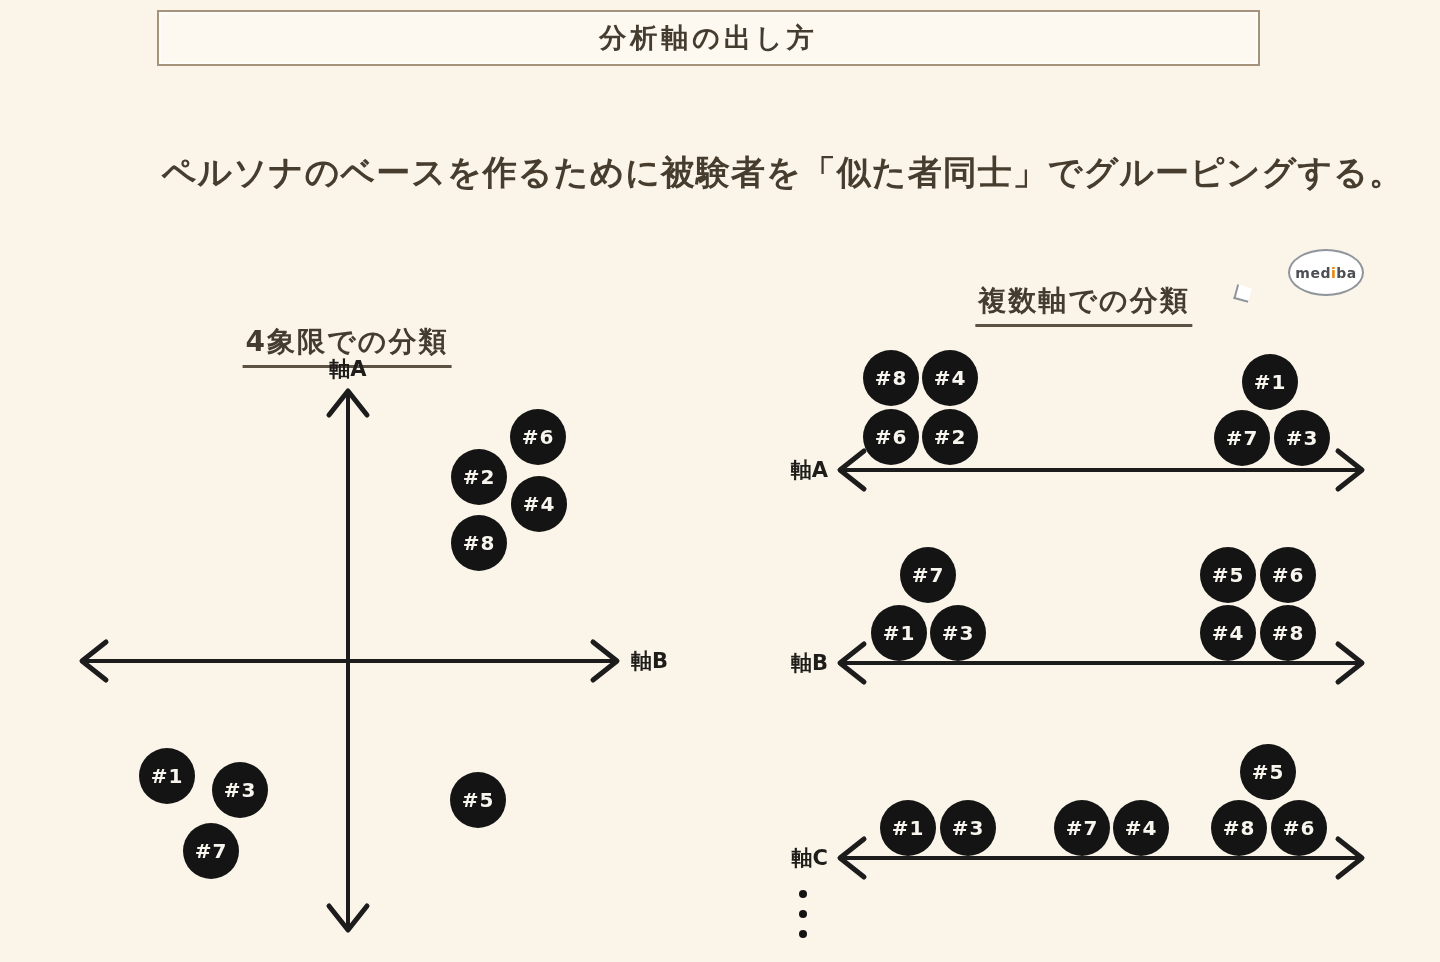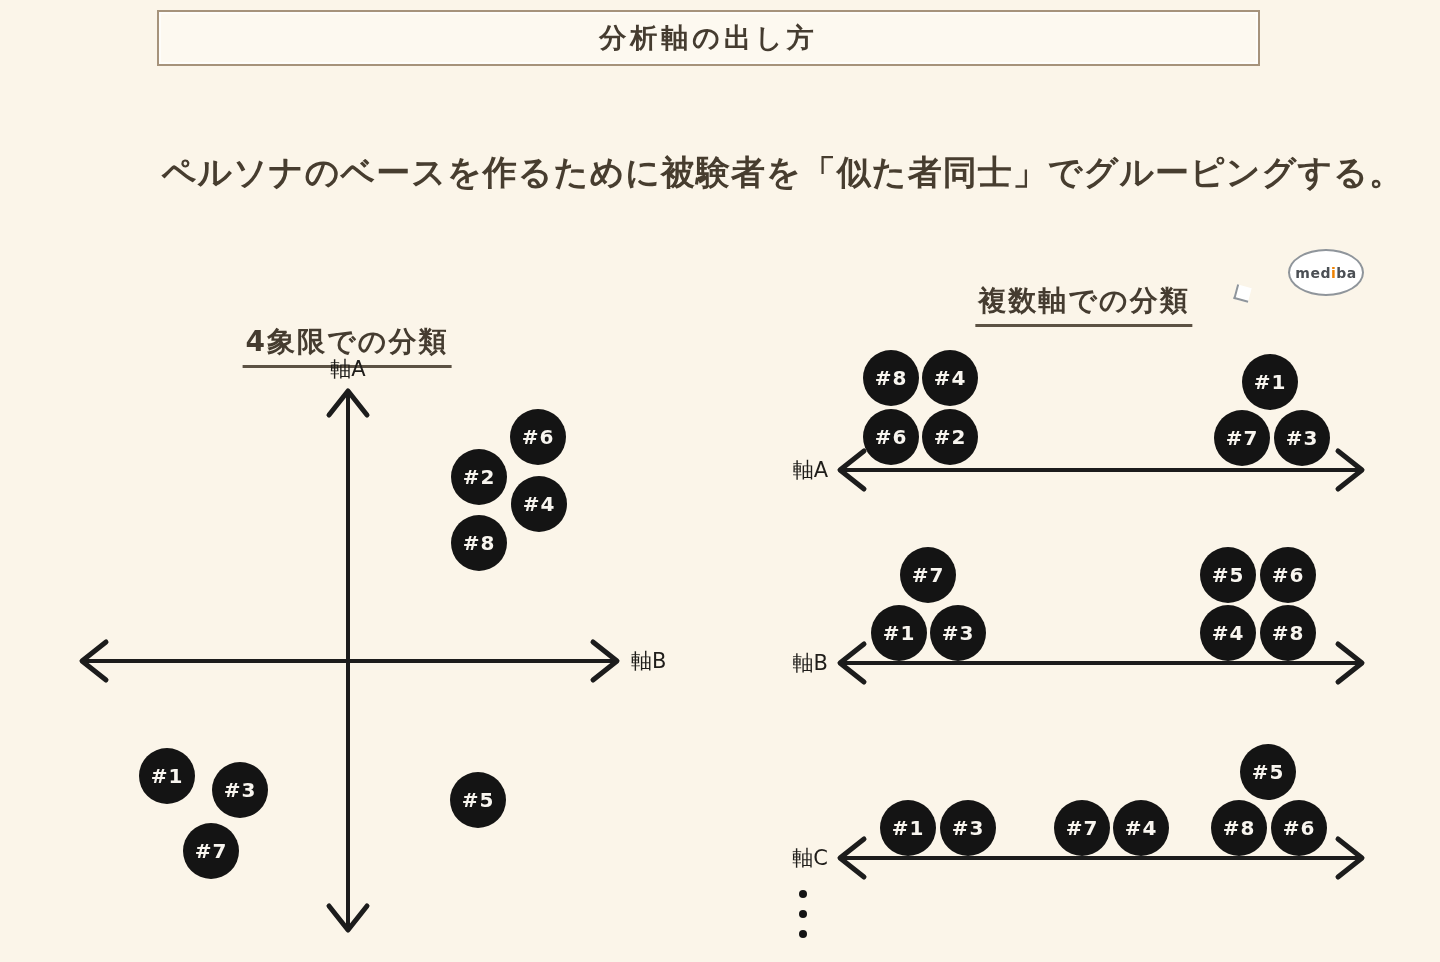--- a/index.html
+++ b/index.html
@@ -25,21 +25,21 @@
 
   .section-heading{
     position:absolute;transform:translateX(-50%);
     font-size:28px;font-weight:bold;letter-spacing:2px;color:#453c30;
     border-bottom:3px solid #5c5244;padding:0 3px 4px 3px;white-space:nowrap;
   }
   #quadrant-heading{left:347px;top:286px;margin-top:37px;}
   #multi-heading{left:1084px;top:282px;}
 
   .axis-label{
-    position:absolute;font-size:21px;font-weight:normal;color:#1f1d1a;white-space:nowrap;
+    position:absolute;font-size:21px;font-weight:bold;color:#1f1d1a;white-space:nowrap;
   }
 
   .dot{
     position:absolute;width:56px;height:56px;border-radius:50%;
     display:flex;align-items:center;justify-content:center;
     font-size:20px;font-weight:bold;letter-spacing:1px;
   }
   .mini-dot{position:absolute;width:8px;height:8px;border-radius:50%;background:#141414;}
 
   .logo-bubble{

